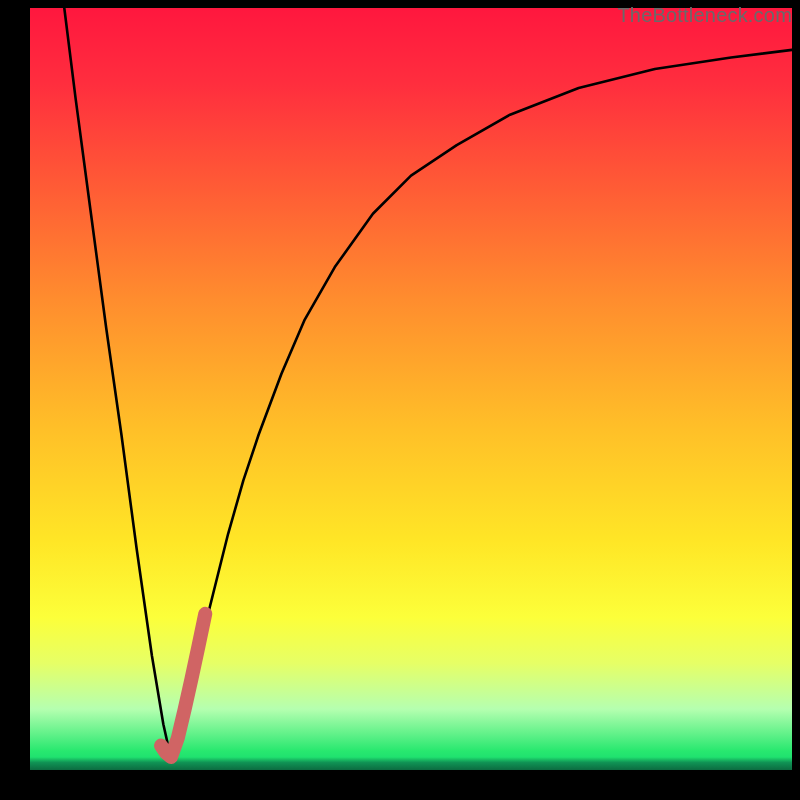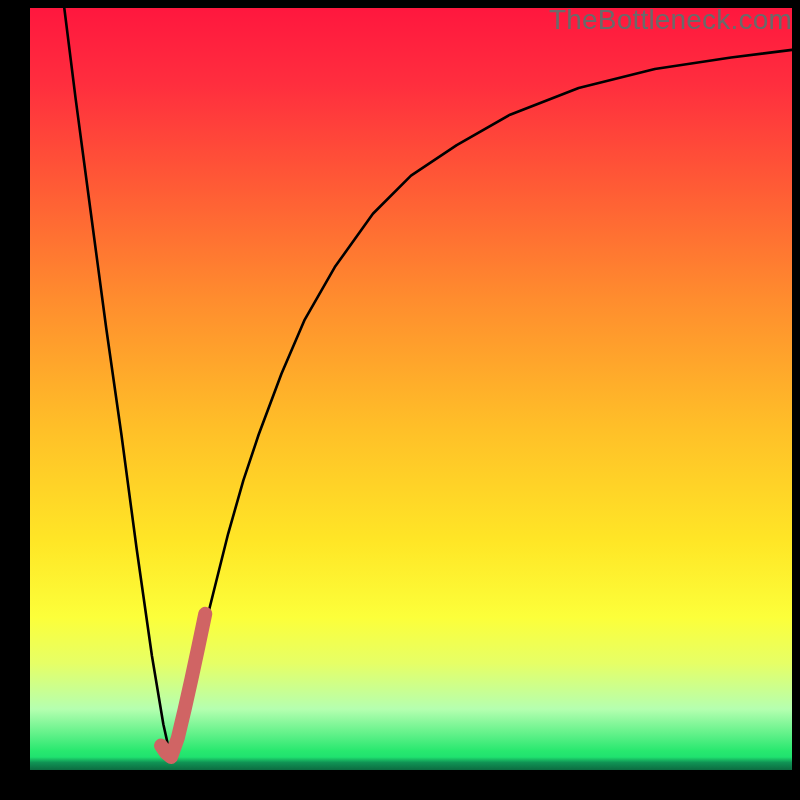--- a/index.html
+++ b/index.html
@@ -46,21 +46,21 @@
     top: 0;
     width: 762px;
     height: 762px;
     overflow: visible;
   }
   .watermark {
     position: absolute;
     top: 4px;
     right: 8px;
     color: #6a6a6a;
-    font-size: 28px;
+    font-size: 20px;
     font-weight: 400;
     letter-spacing: 0.2px;
     user-select: none;
   }
 </style>
 </head>
 <body>
 
 <div class="frame">
 

